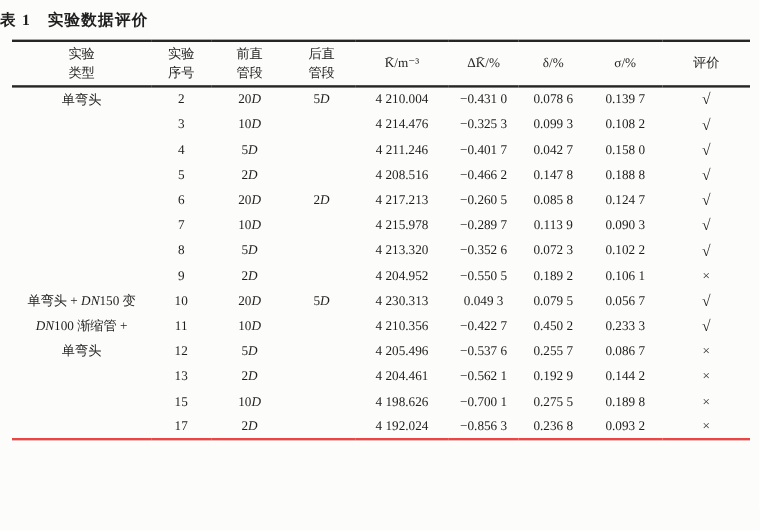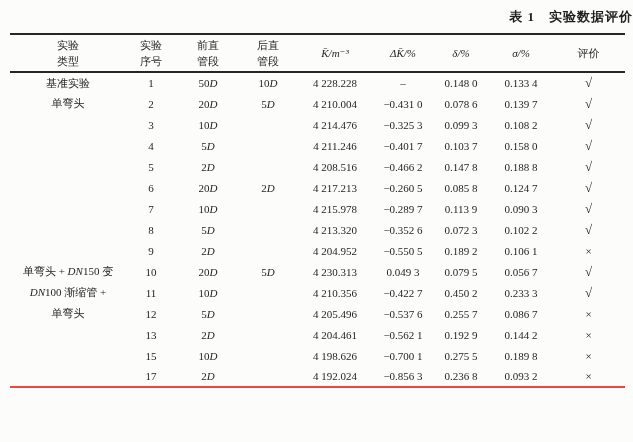--- a/index.html
+++ b/index.html
@@ -7,21 +7,21 @@
     position: relative;
     width: 633px;
     height: 442px;
     background: #fcfcfa;
     color: #1f1f1f;
     font-family: "Liberation Serif", "DejaVu Serif", serif;
     overflow: hidden;
   }
   .caption {
     padding-top: 8px;
-    text-align: right;
+    text-align: left;
     font-size: 13px;
     font-weight: bold;
     letter-spacing: 1px;
     height: 18px;
   }
   table.data {
     margin: 7px 0 0 10px;
     width: 615px;
     border-collapse: collapse;
     table-layout: fixed;
@@ -32,21 +32,21 @@
   thead th {
     font-weight: normal;
     font-size: 11px;
     text-align: center;
     vertical-align: middle;
     white-space: pre-line;
     line-height: 16px;
     border-bottom: 2px solid #262626;
     padding: 0;
   }
-  thead th.math { font-style: italic; font-size: 11px; }
+  thead th.math { font-size: 11px; }
   tbody tr { height: 21px; }
   tbody td {
     font-size: 11px;
     text-align: center;
     vertical-align: middle;
     padding: 0;
     white-space: nowrap;
   }
   tbody td i { font-style: italic; }
   td.eval-check { font-size: 13px; }
@@ -81,31 +81,20 @@
 管段</th>
         <th class="math">K̄/m⁻³</th>
         <th class="math">ΔK̄/%</th>
         <th class="math">δ/%</th>
         <th class="math">σ/%</th>
         <th>评价</th>
       </tr>
     </thead>
     <tbody>
         <tr>
-          <td>基准实验</td>
-          <td>1</td>
-          <td>50<i>D</i></td>
-          <td>10<i>D</i></td>
-          <td>4 228.228</td>
-          <td>–</td>
-          <td>0.148 0</td>
-          <td>0.133 4</td>
-          <td class="eval-check">√</td>
-        </tr>
-        <tr>
           <td>单弯头</td>
           <td>2</td>
           <td>20<i>D</i></td>
           <td>5<i>D</i></td>
           <td>4 210.004</td>
           <td>−0.431 0</td>
           <td>0.078 6</td>
           <td>0.139 7</td>
           <td class="eval-check">√</td>
         </tr>
@@ -120,21 +109,21 @@
           <td>0.108 2</td>
           <td class="eval-check">√</td>
         </tr>
         <tr>
           <td></td>
           <td>4</td>
           <td>5<i>D</i></td>
           <td></td>
           <td>4 211.246</td>
           <td>−0.401 7</td>
-          <td>0.103 7</td>
+          <td>0.042 7</td>
           <td>0.158 0</td>
           <td class="eval-check">√</td>
         </tr>
         <tr>
           <td></td>
           <td>5</td>
           <td>2<i>D</i></td>
           <td></td>
           <td>4 208.516</td>
           <td>−0.466 2</td>

